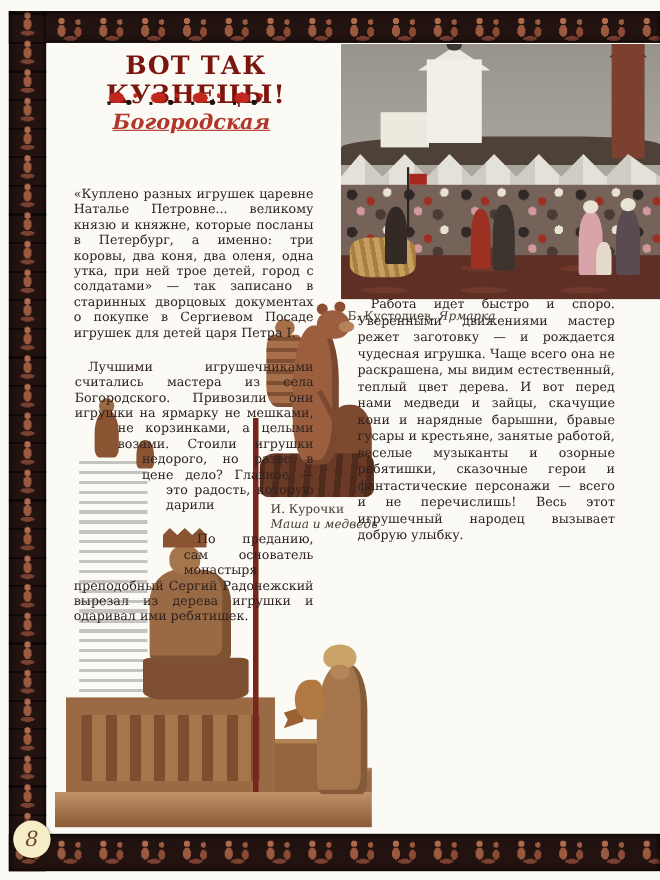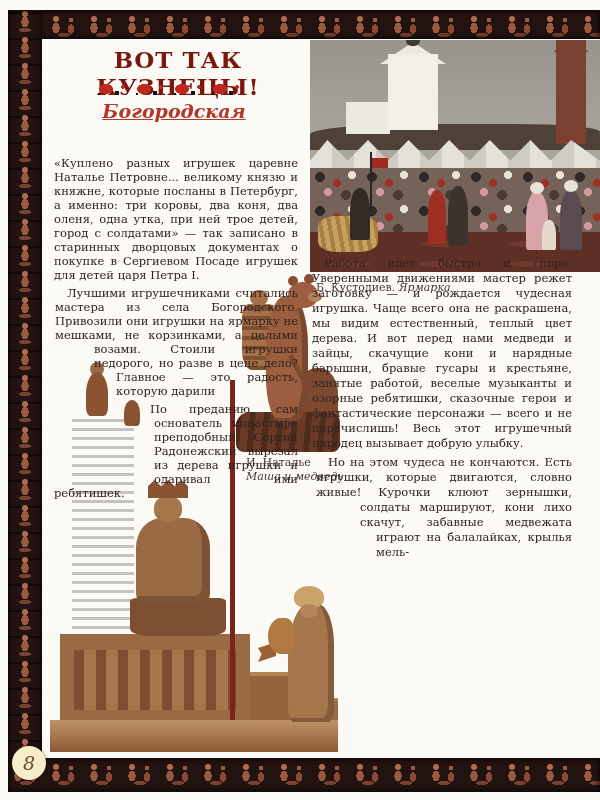--- a/index.html
+++ b/index.html
@@ -39,21 +39,21 @@
       radial-gradient(circle 2.5px at 21px 11px, #1d0f0a 96%, rgba(0,0,0,0) 100%),
       radial-gradient(circle 2px at 27px 5px, #c1271d 96%, rgba(0,0,0,0) 100%),
       radial-gradient(circle 1.5px at 3px 12px, #1d0f0a 96%, rgba(0,0,0,0) 100%);
     background-size:38px 16px;background-repeat:repeat-x;}
   .subtitle{position:absolute;left:52px;top:100px;width:244px;text-align:center;
     font-size:19px;line-height:23px;font-style:italic;font-weight:bold;color:#b2372b;}
   .subtitle span{display:block;text-decoration:underline;}
 
   
   .col{position:absolute;color:#2f2220;font-size:11.5px;text-align:justify;}
-  .col p{margin:4px;}
+  .col p{margin:17px;}
   .col-left{left:50px;top:152px;width:252px;line-height:14px;}
   .col-right{left:308px;top:252px;width:268px;line-height:15px;max-height:506px;overflow:hidden;}
   .para{text-indent:12px;}
   .noindent{text-indent:0;}
   .sp{display:block;float:left;clear:left;}
 
   
   .cap{position:absolute;font-size:11px;line-height:14px;color:#463833;}
   .cap i{}
   .cap-painting{left:316px;top:281px;width:260px;}
@@ -217,40 +217,34 @@
     <div class="br br-stump"></div>
     <div class="br br-log"></div>
     <div class="br br-body"></div>
     <div class="br br-ear"></div>
     <div class="br br-ear2"></div>
     <div class="br br-head"></div>
     <div class="br br-snout"></div>
     <div class="br br-stick"></div>
   </div>
   <div class="cap cap-bear">
-    <span>И. Наталье</span>
+    <span>И. Курочки</span>
     <i>Маша и медведь</i>
   </div>
 
   <div class="col col-left">
     <p class="para noindent">«Куплено разных игрушек царевне Наталье Петровне... великому князю и княжне, которые посланы в Петербург, а именно: три коровы, два коня, два оленя, одна утка, при ней трое детей, город с солдатами» — так записано в старинных дворцовых документах о покупке в Сергиевом Посаде игрушек для детей царя Петра I.</p>
     <p class="para">
       <span class="sp" style="width:1px;height:56px"></span>
       <span class="sp" style="width:40px;height:28px"></span>
       <span class="sp" style="width:62px;height:28px"></span>
       <span class="sp" style="width:84px;height:28px"></span>
       <span class="sp" style="width:100px;height:56px"></span>
       <span>Лучшими игрушечниками считались мастера из села Богородского. Привозили они игрушки на ярмарку не мешками, не корзинками, а целыми возами. Стоили игрушки недорого, но разве в цене дело? Главное — это радость, которую дарили</span>
     </p>
     <p class="para">По преданию, сам основатель монастыря преподобный Сергий Радонежский вырезал из дерева игрушки и одаривал ими ребятишек.</p>
   </div>
 
   <div class="col col-right">
     <p class="para">Работа идет быстро и споро. Уверенными движениями мастер режет заготовку — и рождается чудесная игрушка. Чаще всего она не раскрашена, мы видим естественный, теплый цвет дерева. И вот перед нами медведи и зайцы, скачущие кони и нарядные барышни, бравые гусары и крестьяне, занятые работой, веселые музыканты и озорные ребятишки, сказочные герои и фантастические персонажи — всего и не перечислишь! Весь этот игрушечный народец вызывает добрую улыбку.</p>
-    <p class="para">
-      <span class="sp" style="width:4px;height:45px"></span>
-      <span class="sp" style="width:48px;height:30px"></span>
-      <span class="sp" style="width:64px;height:75px"></span>
-      <span>Но на этом чудеса не кончаются. Есть игрушки, которые двигаются, словно живые! Курочки клюют зернышки, солдаты маршируют, кони лихо скачут, забавные медвежата играют на балалайках, крылья мель-</span>
-    </p>
   </div>
 
 </div>
 
 </body></html>

